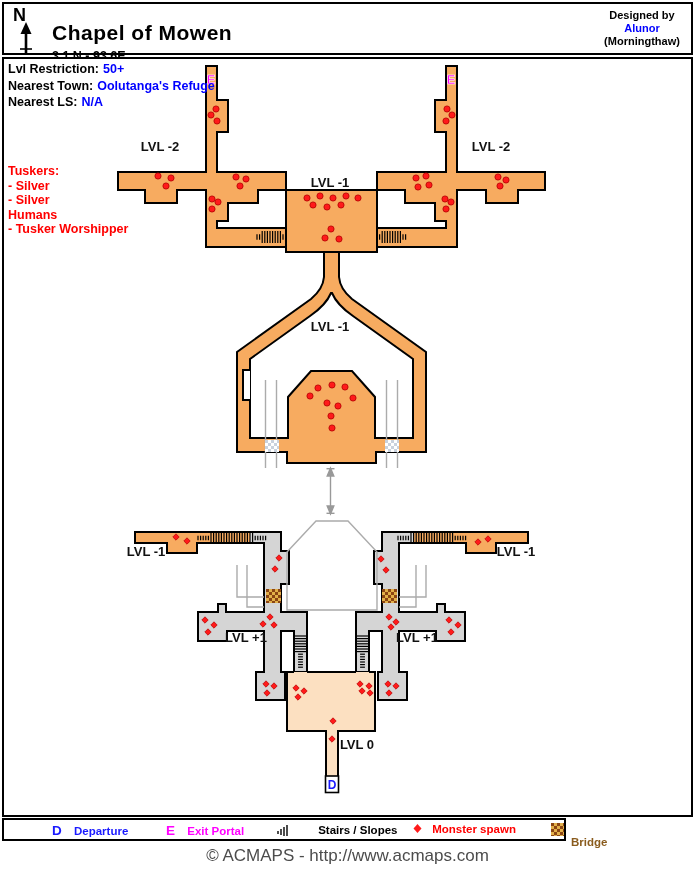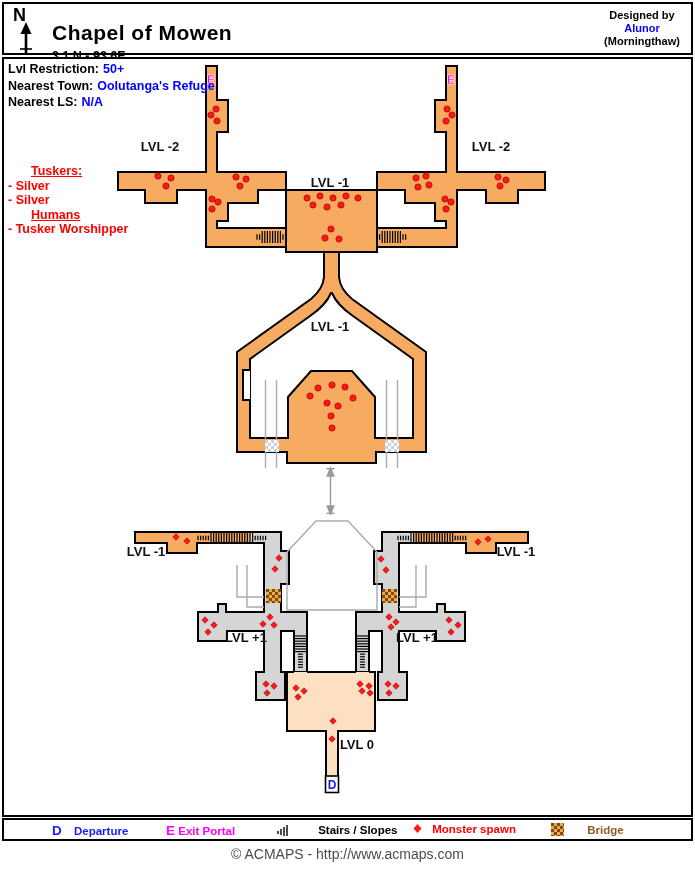--- a/index.html
+++ b/index.html
@@ -5,48 +5,48 @@
   :root{
     --corridor:#F7AB60; --peach:#FCE0C1; --lower:#D5D5D5; --ghost:#ABABAB;
     --spawn:#FF1A1A; --portal:#FF00FF; --dep:#1A1AFF; --valblue:#0000FF; --keyred:#FF0000;
   }
   html,body{margin:0;padding:0;background:#fff;}
   .page{position:relative;width:695px;height:869px;background:#fff;
         font-family:"Liberation Sans",sans-serif;overflow:hidden;}
   .box{position:absolute;border:2px solid #000;box-sizing:border-box;background:#fff;}
   #header-box{left:2px;top:2px;width:691px;height:53px;}
   #map-box{left:2px;top:57px;width:691px;height:760px;}
-  #legend-box{left:2px;top:818px;width:691px;height:23px;}
+  #legend-box{left:2px;top:818px;width:564px;height:23px;}
   #north-label{position:absolute;left:9px;top:1px;font-size:18px;font-weight:bold;}
   #north-arrow{position:absolute;left:9px;top:18px;}
   #title-wrap{position:absolute;left:0;top:17px;width:100%;text-align:left;padding-left:48px;}
   #map-title{font-size:21px;font-weight:bold;letter-spacing:0.5px;}
   #map-subtitle{font-size:12.5px;font-weight:bold;margin-top:4px;text-decoration:underline;}
   #designed{position:absolute;right:6px;top:5px;width:86px;text-align:center;
             font-size:11px;font-weight:bold;line-height:13px;}
   #designed .blue{color:var(--valblue);}
   #info-block{position:absolute;left:8px;top:61px;font-size:12.5px;font-weight:bold;line-height:16.5px;}
   #info-block .val{color:var(--valblue);margin-left:4px;}
   #monster-key{position:absolute;left:8px;top:164px;font-size:12.5px;font-weight:bold;
                color:var(--keyred);line-height:14.5px;}
-  #monster-key .u{text-decoration:underline;margin-left:23px;}
+  #monster-key .u{}
   #map-svg{position:absolute;left:0;top:0;}
   text.mlab{font-size:13px;font-weight:bold;fill:#111;text-anchor:middle;
             font-family:"Liberation Sans",sans-serif;}
   text.eport{font-size:13px;font-weight:bold;fill:var(--portal);text-anchor:middle;
              font-family:"Liberation Sans",sans-serif;stroke:#fff;stroke-width:0.6px;}
   text.dport{font-size:12px;font-weight:bold;fill:var(--dep);text-anchor:middle;
              font-family:"Liberation Sans",sans-serif;}
   .leg-item{position:absolute;top:3px;height:17px;font-size:11.5px;font-weight:bold;}
   .lgD{color:var(--dep);font-size:13.5px;font-weight:bold;}
   .lgE{color:var(--portal);font-size:13.5px;font-weight:bold;}
   .lbl-dep{color:var(--dep);} .lbl-exit{color:var(--portal);}
   .lbl-stairs{color:#000;} .lbl-spawn{color:var(--keyred);} .lbl-bridge{color:#8A5C1E;}
   #footer-text{position:absolute;left:0;top:846px;width:100%;text-align:center;
-               font-size:14px;color:#4C4C4C;}
+               font-size:17px;color:#4C4C4C;}
 </style>
 </head>
 <body>
 
 <div class="page">
 
   <div class="box" id="header-box">
     <div id="north-label">N</div>
     <svg id="north-arrow" width="26" height="34" viewBox="0 0 26 34">
       <line x1="13" y1="10" x2="13" y2="32" stroke="#000" stroke-width="2.6"></line>
@@ -391,21 +391,21 @@
     <div>- Tusker Worshipper</div>
   </div>
 
   <div class="box" id="legend-box">
     <span class="leg-item" style="left:48px">
       <span class="lgD">D</span>
       <span class="lbl-dep" style="margin-left:9px">Departure</span>
     </span>
     <span class="leg-item" style="left:162px">
       <span class="lgE">E</span>
-      <span class="lbl-exit" style="">Exit Portal</span>
+      <span class="lbl-exit" style="margin-left:9px">Exit Portal</span>
     </span>
     <span class="leg-item" style="left:272px">
       <svg width="15" height="13" viewBox="0 0 15 13" style="vertical-align:-2px">
         <line x1="2" y1="8" x2="2" y2="11" stroke="#000" stroke-width="1.4"></line>
         <line x1="5" y1="6" x2="5" y2="12" stroke="#000" stroke-width="1.4"></line>
         <line x1="8" y1="4" x2="8" y2="13" stroke="#000" stroke-width="1.4"></line>
         <line x1="11" y1="2" x2="11" y2="13" stroke="#000" stroke-width="1.4"></line>
       </svg>
       <span class="lbl-stairs" style="margin-left:24px">Stairs / Slopes</span>
     </span>

